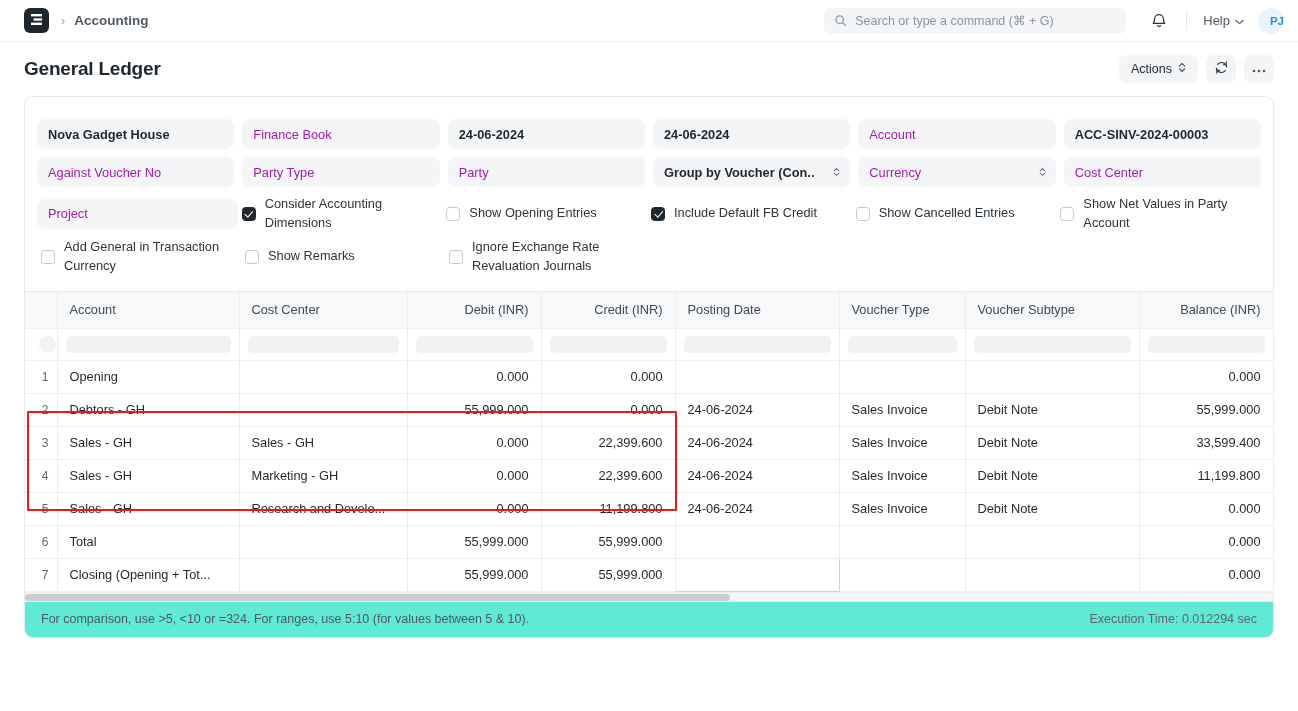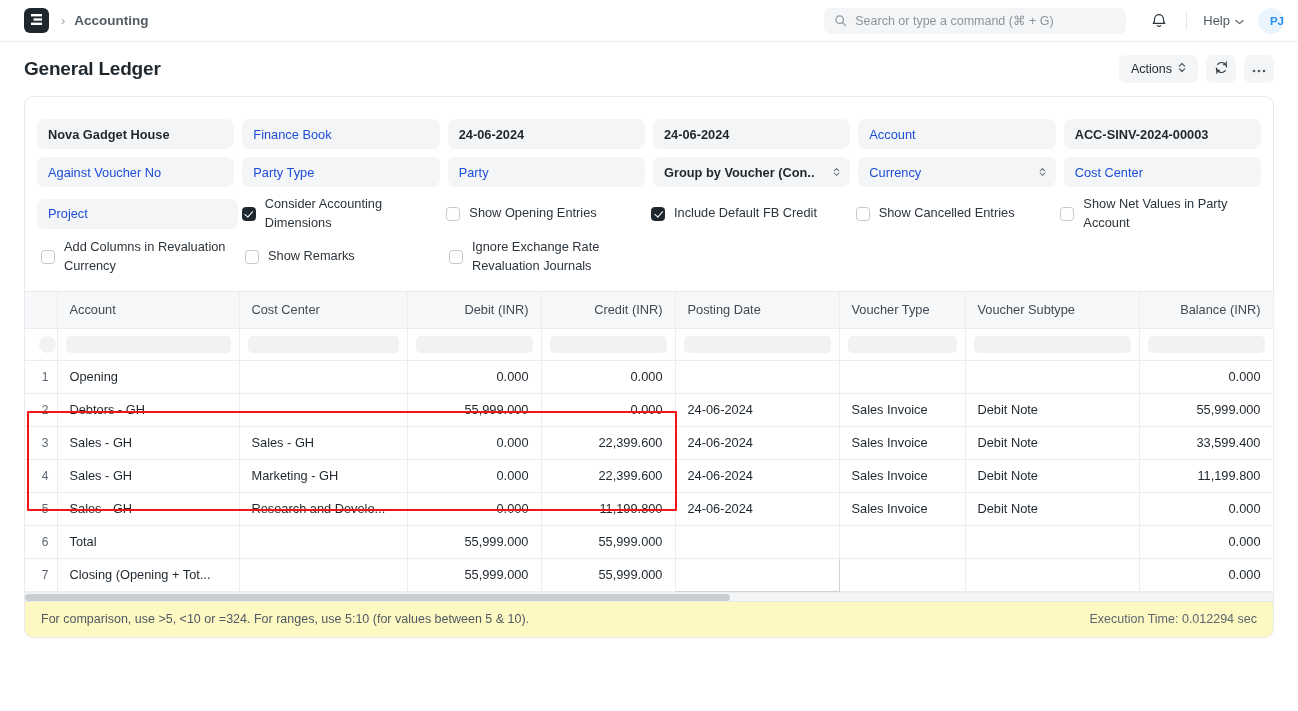--- a/index.html
+++ b/index.html
@@ -103,21 +103,21 @@
     border-radius: 8px;
     display: flex; align-items: center;
     padding: 0 11px;
     font-size: 12.8px;
     position: relative;
     overflow: hidden;
     white-space: nowrap;
     cursor: pointer;
   }
   .field .val { font-weight: 600; color: #1f272e; }
-  .field .ph { color: #1d4ed8; }
+  .field .ph { color: #a21caf; }
   .field .caret {
     position: absolute; right: 10px; top: 50%;
     transform: translateY(-50%);
     color: #7c858e; font-size: 9px; line-height: 1;
     display: flex; flex-direction: column; gap: 1px;
   }
 
   
   .check-row { display: flex; margin-bottom: 6px; }
   .check-cell {
@@ -214,21 +214,21 @@
 
   
   .tfoot {
     margin: 0 24px;
     border: 1px solid #e8eaed;
     border-top: none;
     border-radius: 0 0 9px 9px;
     height: 36px;
     display: flex; align-items: center;
     padding: 0 16px;
-    background: #fef9c3;
+    background: #5eead4;
   }
   .tfoot .hint { font-size: 12.5px; color: #4f5963; }
   .tfoot .exec { margin-left: auto; font-size: 12.5px; color: #5c6670; padding-left: 7px; }
 </style>
 </head>
 <body>
 
 <div class="navbar">
   <div class="brand-logo">
     <svg width="11" height="13" viewBox="0 0 11 13">
@@ -384,21 +384,21 @@
     </div>
     <div class="check-cell">
       <span class="cbox"></span>
       <span class="clabel">Show Net Values in Party Account</span>
     </div>
   </div>
 
   <div class="check-row">
     <div class="check-cell">
       <span class="cbox"></span>
-      <span class="clabel">Add Columns in Revaluation Currency</span>
+      <span class="clabel">Add General in Transaction Currency</span>
     </div>
     <div class="check-cell">
       <span class="cbox"></span>
       <span class="clabel">Show Remarks</span>
     </div>
     <div class="check-cell">
       <span class="cbox"></span>
       <span class="clabel">Ignore Exchange Rate Revaluation Journals</span>
     </div>
     <div class="check-cell"></div>

